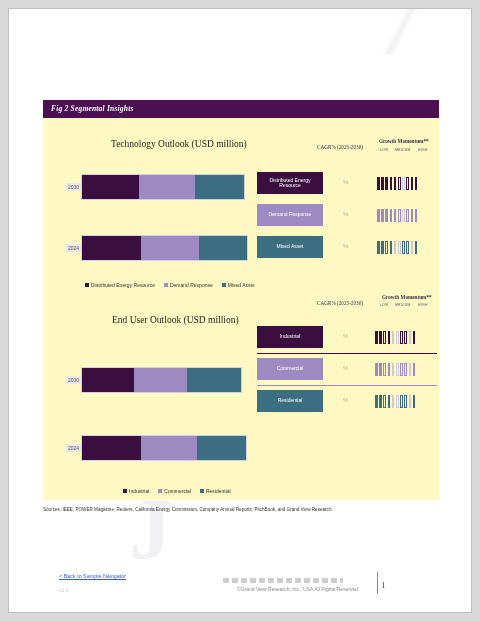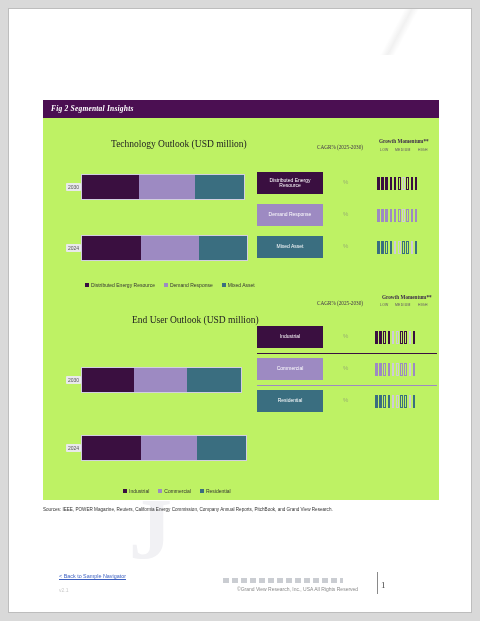--- a/index.html
+++ b/index.html
@@ -34,21 +34,21 @@
     position:absolute;left:34px;top:63px;
     font-family:"Liberation Serif", serif;
     font-size:11.5px;font-weight:700;color:#2b2b2b;
     white-space:nowrap;
   }
   .sec-num{color:#5f8fd8;margin-right:5px;}
 
   .figbox{
     position:absolute;left:34px;top:91px;
     width:396px;height:400px;
-    background:#bef264;
+    background:#fef9c3;
   }
   .figbar{
     position:absolute;left:0;top:0;width:100%;height:18px;
     background:#4b0f52;
   }
   .figbar-title{
     position:absolute;left:8px;top:4px;
     font-family:"Liberation Serif", serif;
     font-style:italic;font-weight:700;
     font-size:7.5px;color:#ffffff;letter-spacing:.2px;
@@ -260,21 +260,21 @@
         <i class="mb e3"></i>
         <i class="mb e3"></i>
         <i class="mb g"></i>
         <i class="mb g"></i>
         <i class="mb e3"></i>
         <i class="mb e3"></i>
         <i class="mb g"></i>
         <i class="mb e3"></i>
     </div>
 
-    <div class="chart-title" style="left:89px;top:215px;">End User Outlook (USD million)</div>
+    <div class="chart-title" style="left:69px;top:215px;">End User Outlook (USD million)</div>
     <div class="col-head" style="left:274px;top:200px;">CAGR% (2025-2030)</div>
     <div class="mom-head" style="left:339px;top:194px;">Growth Momentum**</div>
     <div class="mom-sub" style="left:337px;top:203px;">LOW</div>
     <div class="mom-sub" style="left:352px;top:203px;">MEDIUM</div>
     <div class="mom-sub" style="left:375px;top:203px;">HIGH</div>
 
     <div class="ylab" style="left:23px;top:276px;">2030</div>
     <div class="stack" style="left:38px;top:267px;width:161px;">
       <div class="seg a" style="width:33%;"></div>
       <div class="seg b" style="width:33%;"></div>

